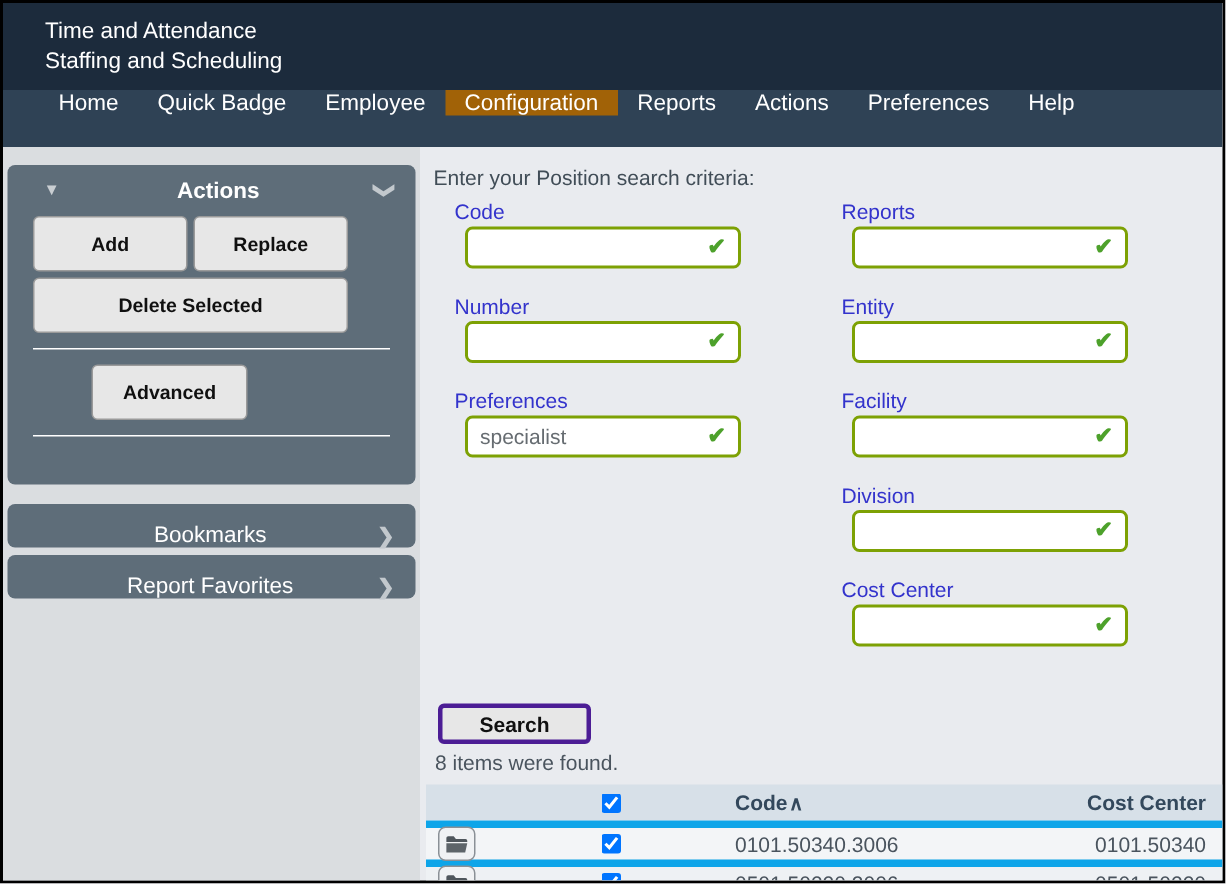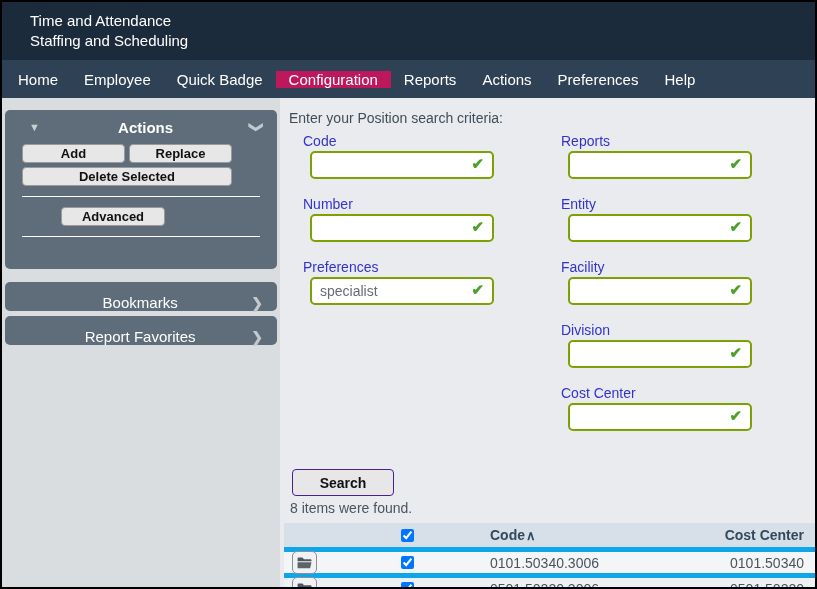--- a/index.html
+++ b/index.html
@@ -3,59 +3,59 @@
 <meta charset="utf-8">
 <style>
   * { margin:0; padding:0; box-sizing:border-box; }
   body { background:#fff; font-family:"Liberation Sans", sans-serif; }
   .frame { width:817px; height:589px; border:2px solid #000; background:#e9ebef; overflow:hidden; position:relative; }
 
   
   .app-header { height:58px; background:#1c2b3c; color:#fff; padding:9px 0 0 28px; font-size:15px; line-height:1.35; }
 
   
-  .nav-bar { height:38px; background:#2f4255; display:flex; align-items:center; padding-left:3px; }
+  .nav-bar { height:38px; background:#2f4255; display:flex; align-items:flex-start; padding-left:24px; }
   .nav-item { display:flex; align-items:center; padding:0 13px; color:#fff; font-size:15px; cursor:pointer; }
-  .nav-item.active { background:#be185d; }
+  .nav-item.active { background:#a16207; }
 
   
   .body-wrap { display:flex; height:489px; }
   .sidebar { width:278px; background:#dadde0; padding:12px 3px 0 3px; flex:none; }
   .main { flex:1; padding:12px 0 0 9px; overflow:hidden; }
 
   
   .panel { background:#5e6d79; border-radius:5px; color:#fff; }
   .panel.actions { padding-bottom:22px; margin-bottom:13px; }
   .panel-header { display:flex; align-items:center; height:34px; font-weight:bold; font-size:15px; }
   .tri-down { color:#c9ced2; font-size:11px; margin-left:24px; }
   .panel-title { flex:1; text-align:center; }
   .chev { color:#c2c8cd; font-weight:bold; font-size:14px; margin-right:14px; }
   .chev.down { display:inline-block; transform:rotate(90deg); }
   .btn-area { padding-left:17px; }
   .btn-row { display:flex; gap:4px; margin-bottom:4px; width:210px; }
-  .sbtn { background:#e7e7e7; border:1px solid #9a9a9a; border-radius:4px; height:19px; font-weight:bold; font-size:13px; color:#101010; font-family:"Liberation Sans",sans-serif; cursor:pointer; }
+  .sbtn { background:#e7e7e7; border:1px solid #9a9a9a; border-radius:4px; height:37px; font-weight:bold; font-size:13px; color:#101010; font-family:"Liberation Sans",sans-serif; cursor:pointer; }
   .sbtn.half { flex:1; }
   .sbtn.full { width:210px; }
   .sbtn.single { width:104px;margin-left:39px; }
   .divider { border:none; border-top:1px solid #fff; margin:10px 0 10px 17px; width:238px; }
   .panel.collapsed { height:29px; display:flex; align-items:flex-end; margin-bottom:5px; }
   .panel.collapsed .panel-title { font-size:15px; }
 
   
   .criteria-heading { color:#414d57; font-size:14px; margin-bottom:7px; }
   .form-grid { display:flex; }
   .form-col.left { width:258px; }
   .form-col.right { width:260px; }
   .field { margin-bottom:17px; }
   .field-label { color:#3333cc; font-size:14px; margin-left:14px; margin-bottom:2px; }
   .input-wrap { position:relative; margin-left:21px; width:184px; height:28px; border:2px solid #7da104; border-radius:5px; background:#fff; }
   .text-input { border:none; outline:none; width:152px; height:24px; padding-left:8px; font-size:14px; color:#666c71; background:transparent; font-family:"Liberation Sans",sans-serif; }
   .check { position:absolute; right:8px; top:2px; color:#4da12b; font-size:15px; font-weight:bold; }
 
-  .search-btn { margin-top:21px; margin-left:3px; width:102px; height:27px; background:#e7e7e7; border:1px solid #4c1d95; border-radius:4px; font-weight:bold; font-size:14px; color:#101010; font-family:"Liberation Sans",sans-serif; cursor:pointer; }
+  .search-btn { margin-top:21px; margin-left:3px; width:102px; height:27px; background:#e7e7e7; border:3px solid #4c1d95; border-radius:4px; font-weight:bold; font-size:14px; color:#101010; font-family:"Liberation Sans",sans-serif; cursor:pointer; }
   .summary { color:#4a545e; font-size:14px; margin:4px 0 7px 1px; }
 
   
   .results-table { margin-left:-5px; width:534px; }
   .t-row { display:flex; align-items:center; height:26px; }
   .t-head { background:#d7e0e8; height:24px; font-weight:bold; color:#33485c; font-size:14px; }
   .t-body-row { background:#f3f5f7; border-top:5px solid #0ea5e9; color:#4a545e; font-size:14px; }
   .t-body-row.alt { background:#eef1f4; }
   .c1 { width:40px; display:flex; justify-content:center; }
   .c2 { width:166px; display:flex; justify-content:center; }
@@ -70,22 +70,22 @@
 
 <div class="frame">
 
   <div class="app-header">
     <div>Time and Attendance</div>
     <div>Staffing and Scheduling</div>
   </div>
 
   <div class="nav-bar">
     <div class="nav-item">Home</div>
+    <div class="nav-item">Quick Badge</div>
     <div class="nav-item">Employee</div>
-    <div class="nav-item">Quick Badge</div>
     <div class="nav-item active">Configuration</div>
     <div class="nav-item">Reports</div>
     <div class="nav-item">Actions</div>
     <div class="nav-item">Preferences</div>
     <div class="nav-item">Help</div>
   </div>
 
   <div class="body-wrap">
 
     <div class="sidebar">

